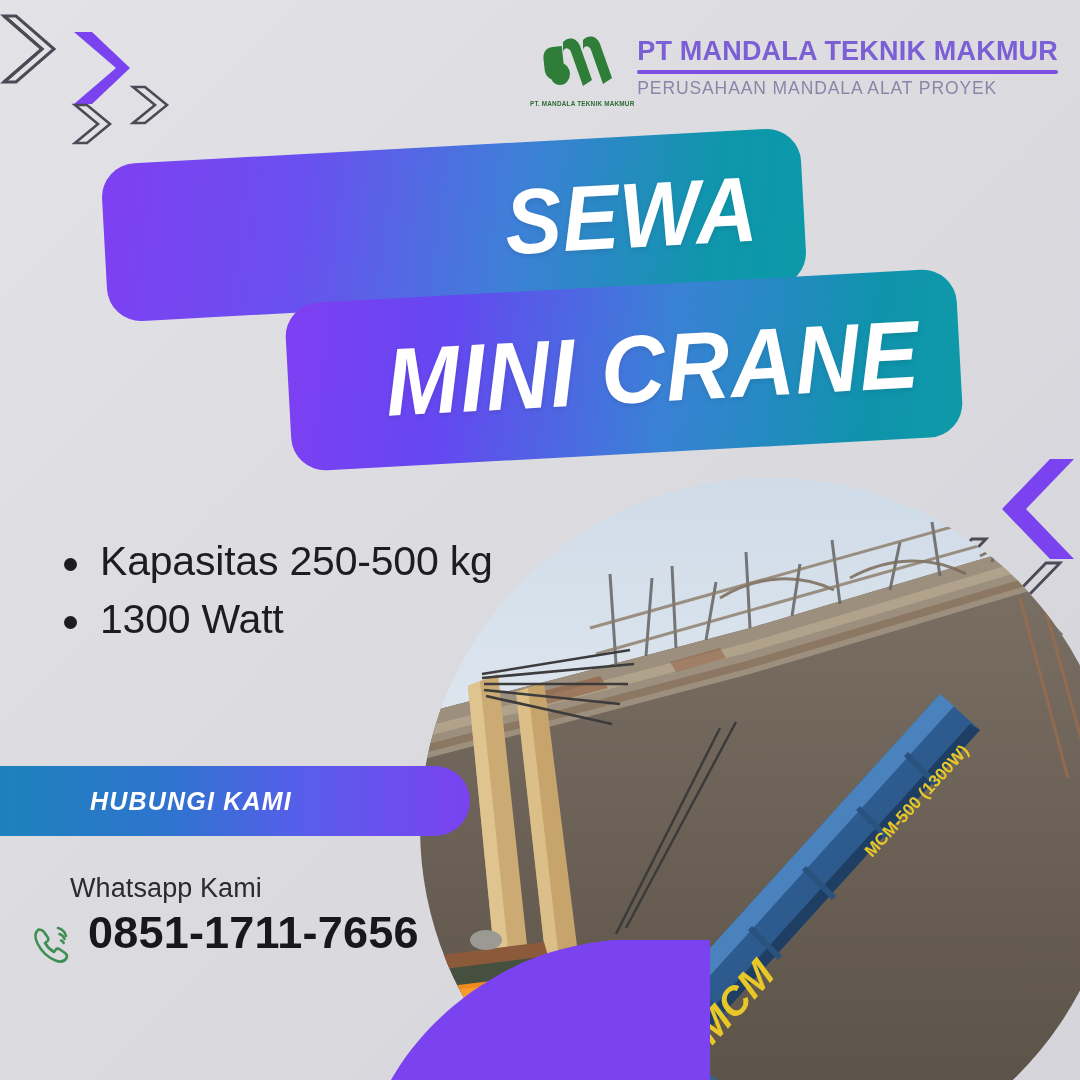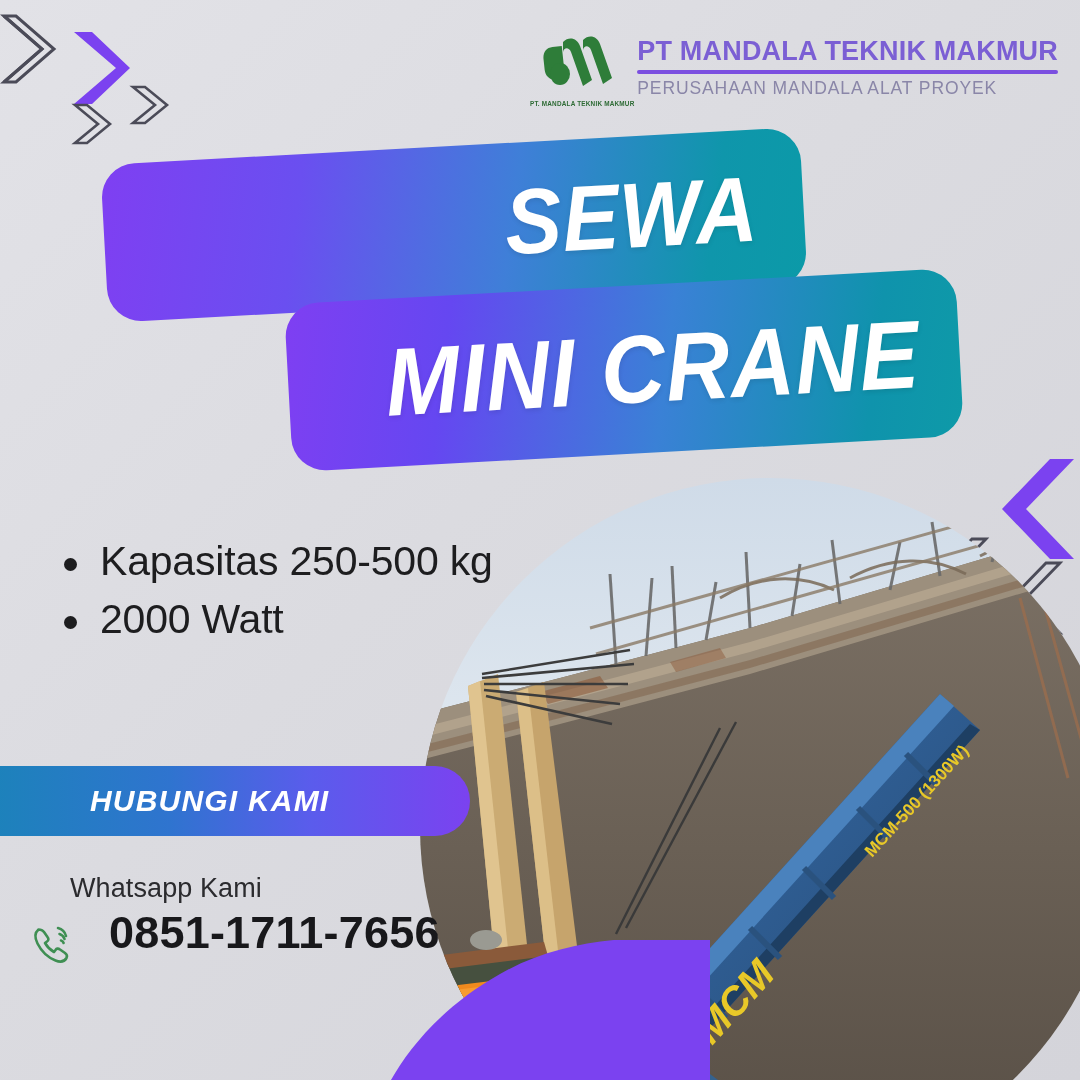--- a/index.html
+++ b/index.html
@@ -97,35 +97,35 @@
   }
 
   
   #cta-pill{
     position:absolute;left:-30px;top:766px;width:500px;height:70px;
     border-radius:0 35px 35px 0;
     background:linear-gradient(90deg,#1a84b8 0%,#2f74cf 40%,#5a5cec 68%,#7b42f0 100%);
     display:flex;align-items:center;
   }
   #cta-label{
-    margin-left:120px;color:#ffffff;font-size:30px;font-weight:bold;
+    margin-left:120px;color:#ffffff;font-size:25px;font-weight:bold;
     font-style:italic;letter-spacing:1.2px;
   }
 
   
   #contact-block{position:absolute;left:28px;top:873px;width:470px;}
   #wa-label{
     margin-left:42px;font-size:27px;color:#2b2b2e;letter-spacing:.1px;
   }
   #wa-row{display:flex;align-items:flex-start;margin-top:2px;}
   #phone-icon{width:50px;height:50px;flex:0 0 auto;margin-top:14px;}
   #wa-numbers{margin-left:10px;}
   .wa-number{
     font-size:45px;font-weight:bold;color:#18181b;letter-spacing:.2px;
-    line-height:1.22;white-space:nowrap;margin-left:21px;
+    line-height:1.22;white-space:nowrap;
   }
 </style>
 </head>
 <body>
 
 <div id="poster">
 
   <div class="chev" style="left:-2px;top:10px;">
     <svg width="60" height="78" viewBox="0 0 60 78">
       <path d="M6 6 L44 39 L6 72" fill="none" stroke="#4b4b58" stroke-width="3"></path>
@@ -353,21 +353,21 @@
   </div>
 
   <div id="purple-blob">
     <svg width="340" height="190" viewBox="0 0 340 190">
       <path d="M340 0 L340 190 L0 190 C0 190 20 96 130 34 C200 -6 280 -4 340 0 Z" fill="#7b42f0"></path>
     </svg>
   </div>
 
   <ul id="spec-list">
     <li>Kapasitas 250-500 kg</li>
-    <li>2000 Watt</li>
+    <li>1300 Watt</li>
   </ul>
 
   <div id="cta-pill">
     <span id="cta-label">HUBUNGI KAMI</span>
   </div>
 
   <div id="contact-block">
     <div id="wa-label">Whatsapp Kami</div>
     <div id="wa-row">
       <div id="phone-icon">

